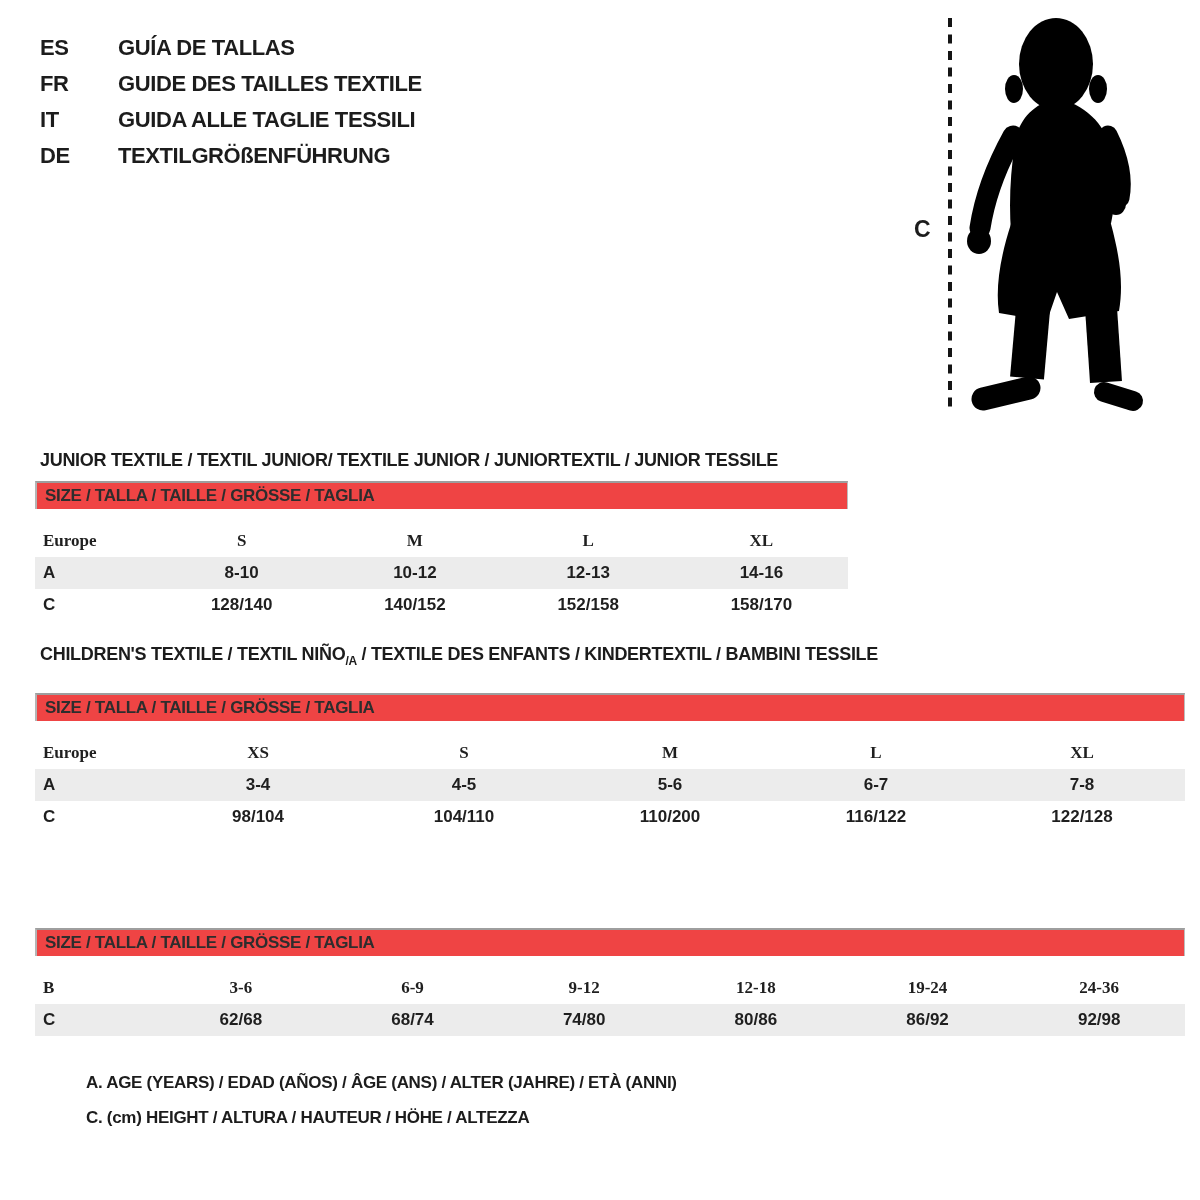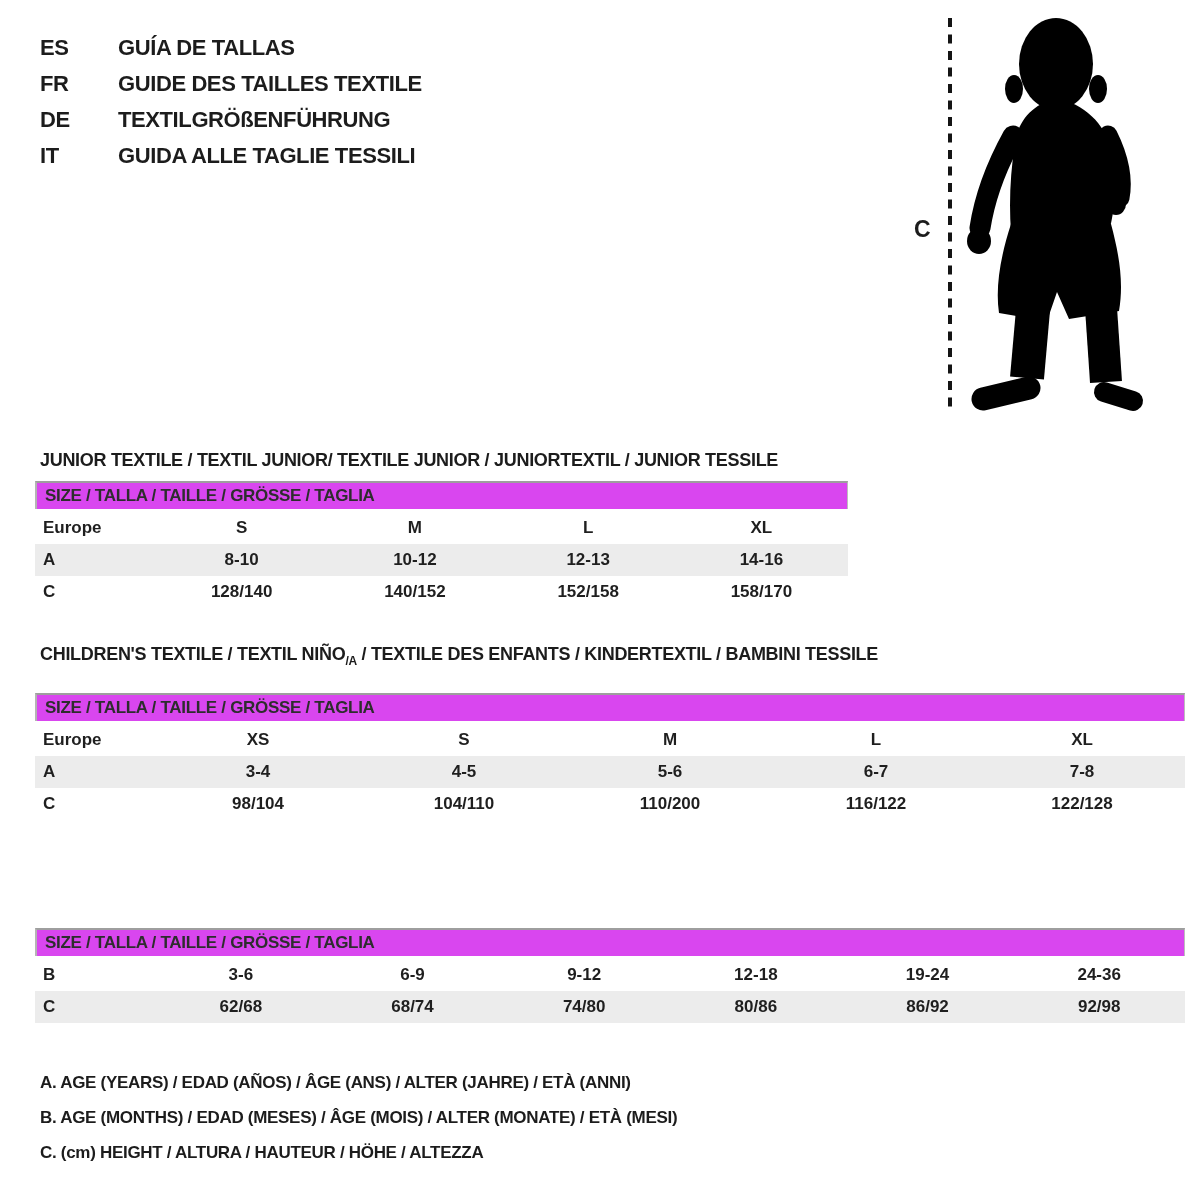--- a/index.html
+++ b/index.html
@@ -20,56 +20,56 @@
   .figure-measure-label { position:absolute; left:914px; top:216px;
               font-size:23px; font-weight:700; }
 
   
   .section-title { position:absolute; left:40px; font-size:18px; font-weight:700;
               letter-spacing:-0.3px; white-space:nowrap; }
   .section-title sub { font-size:12px; font-weight:700; }
 
   
   .size-table { position:absolute; left:35px; }
-  .size-bar { height:28px; background:#d946ef; border-top:2px solid #9e9e9e;
+  .size-bar { height:28px; background:#ef4444; border-top:2px solid #9e9e9e;
               border-left:2px solid #b5b5b5; border-right:1px solid #bdbdbd;
               display:flex; align-items:center; padding-left:8px;
               font-size:17px; font-weight:700; color:#2d2d2d; letter-spacing:-0.3px; }
   .trow { display:flex; align-items:center; height:32px;
               font-size:17px; font-weight:700; color:#1f1f1f; }
-  .trow.first { margin-top:3px; }
+  .trow.first { margin-top:16px;font-family:Liberation Serif, serif; }
   .trow.alt { background:#ececec; }
   .tlabel { width:120px; padding-left:8px; text-align:left; }
   .tcell { flex:1; text-align:center; }
 
   
   .footnotes { position:absolute; left:40px; top:1073px; }
-  .footnote { height:35px; font-size:17px; font-weight:700; letter-spacing:-0.3px; }
+  .footnote { height:35px; font-size:17px; font-weight:700; letter-spacing:-0.3px;margin-left:46px; }
 </style>
 </head>
 <body>
 
 <div class="page">
 
   <div class="lang-list">
     <div class="lang-row">
       <span class="lang-code">ES</span>
       <span class="lang-label">GUÍA DE TALLAS</span>
     </div>
     <div class="lang-row">
       <span class="lang-code">FR</span>
       <span class="lang-label">GUIDE DES TAILLES TEXTILE</span>
     </div>
     <div class="lang-row">
+      <span class="lang-code">IT</span>
+      <span class="lang-label">GUIDA ALLE TAGLIE TESSILI</span>
+    </div>
+    <div class="lang-row">
       <span class="lang-code">DE</span>
       <span class="lang-label">TEXTILGRÖßENFÜHRUNG</span>
-    </div>
-    <div class="lang-row">
-      <span class="lang-code">IT</span>
-      <span class="lang-label">GUIDA ALLE TAGLIE TESSILI</span>
     </div>
   </div>
 
   <span class="figure-measure-label">C</span>
 
   <svg class="figure-svg" width="255" height="410" viewBox="0 0 255 410" aria-hidden="true">
     <line x1="45" y1="8" x2="45" y2="402" stroke="#141414" stroke-width="4" stroke-dasharray="9 7.5"></line>
     <g fill="#000000" stroke="none">
 
       <ellipse cx="151" cy="54" rx="37" ry="46"></ellipse>
@@ -173,17 +173,16 @@
       <span class="tcell">68/74</span>
       <span class="tcell">74/80</span>
       <span class="tcell">80/86</span>
       <span class="tcell">86/92</span>
       <span class="tcell">92/98</span>
     </div>
   </div>
 
   <div class="footnotes">
     <div class="footnote">A. AGE (YEARS) / EDAD (AÑOS) / ÂGE (ANS) / ALTER (JAHRE) / ETÀ (ANNI)</div>
-    <div class="footnote">B. AGE (MONTHS) / EDAD (MESES) / ÂGE (MOIS) / ALTER (MONATE) / ETÀ (MESI)</div>
     <div class="footnote">C. (cm) HEIGHT / ALTURA / HAUTEUR / HÖHE / ALTEZZA</div>
   </div>
 
 </div>
 
 </body></html>

